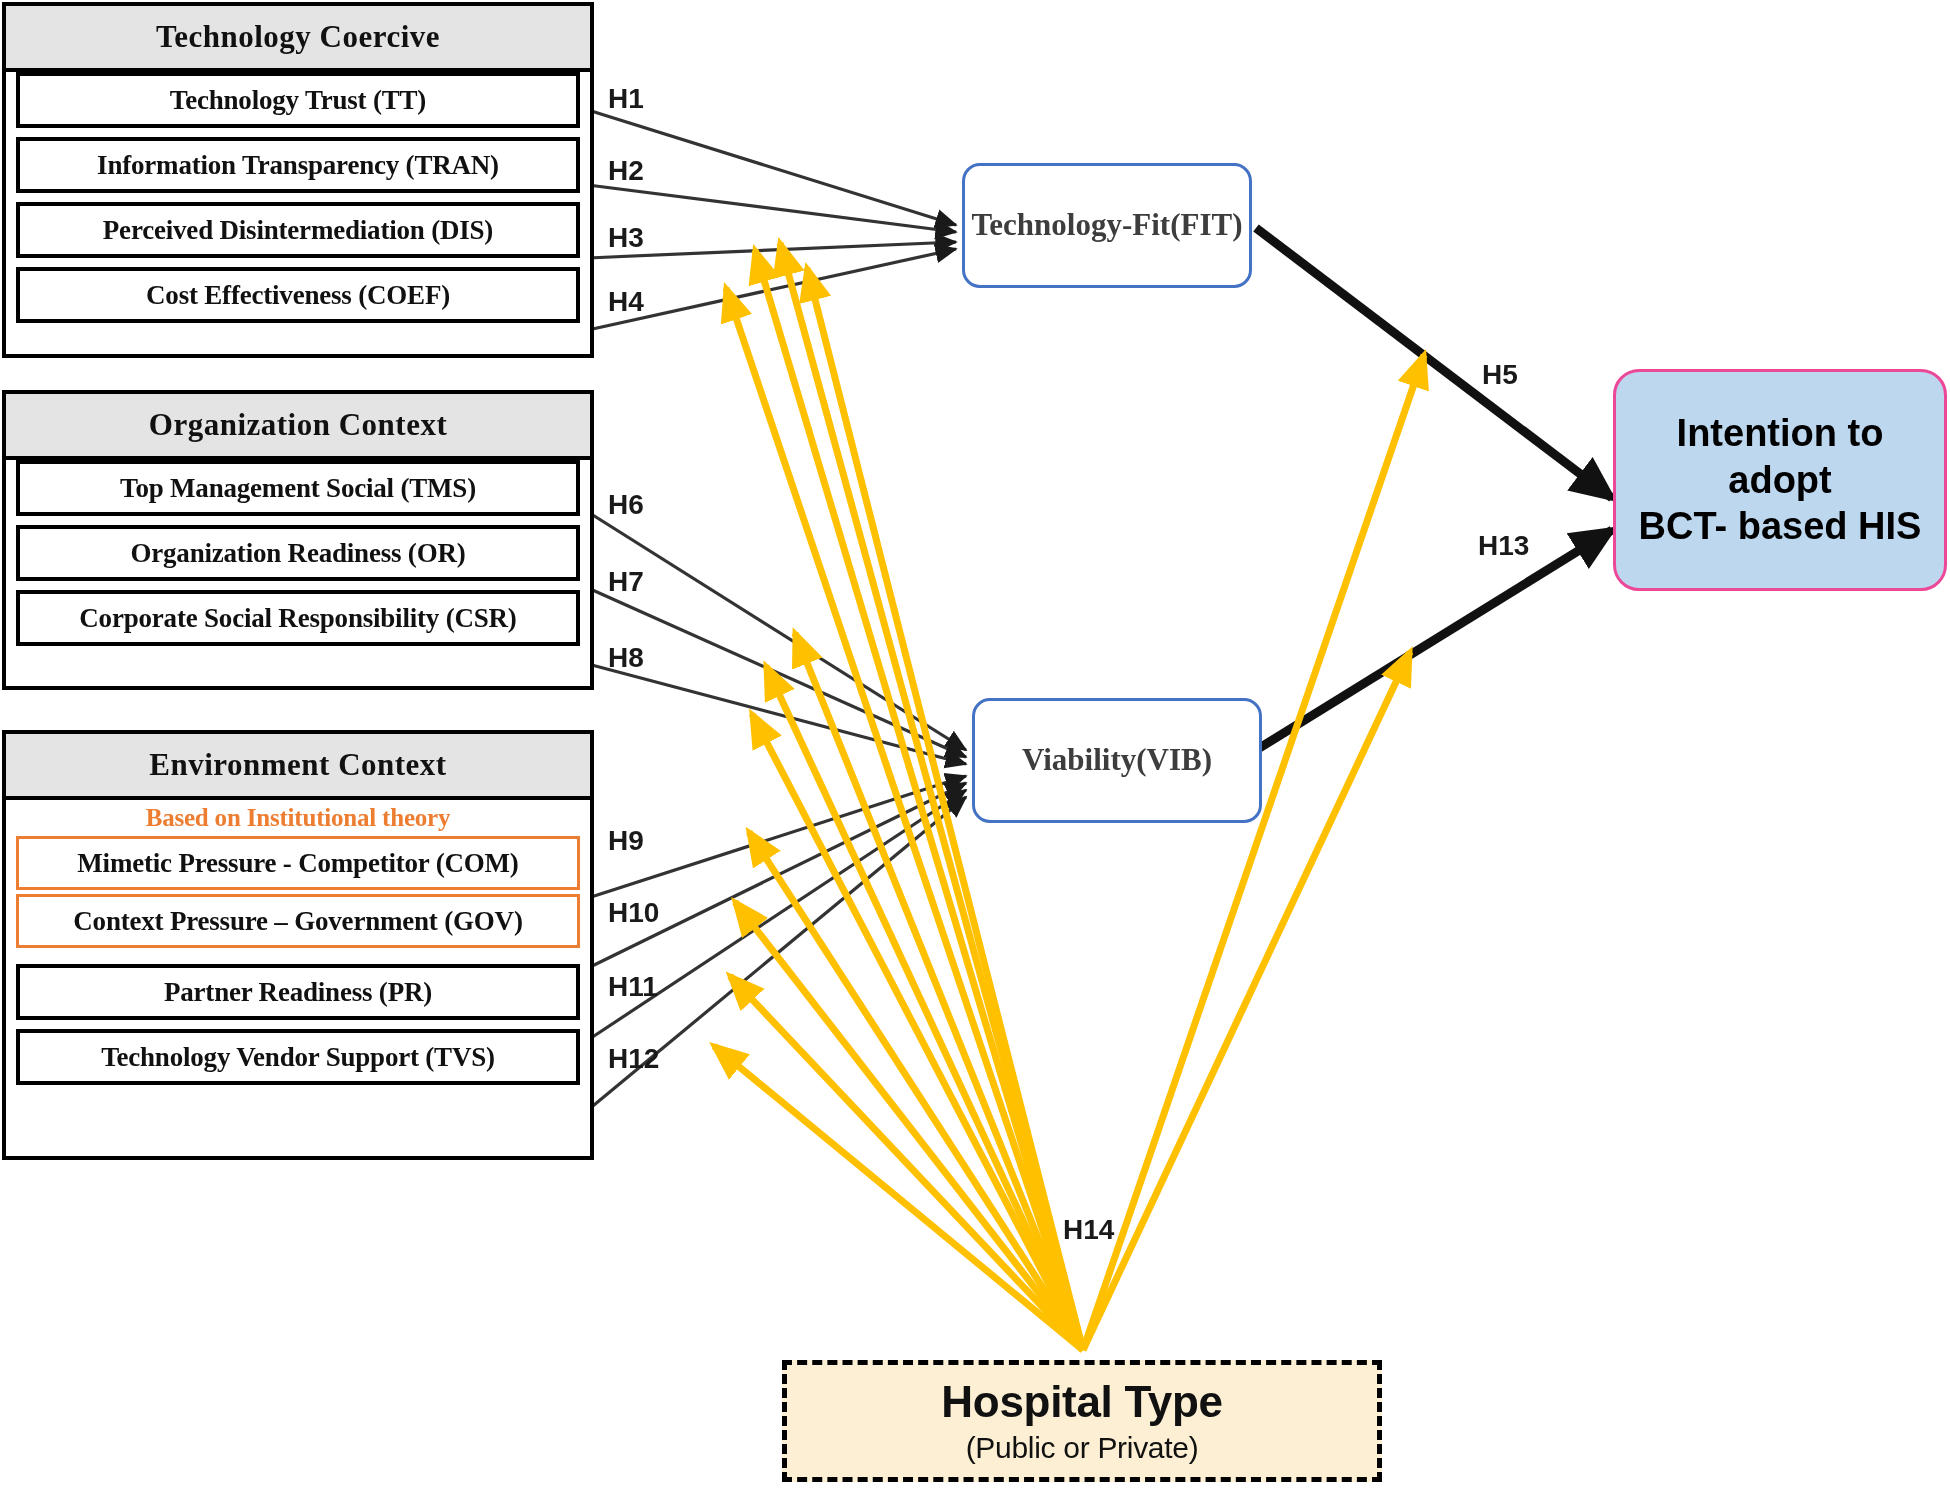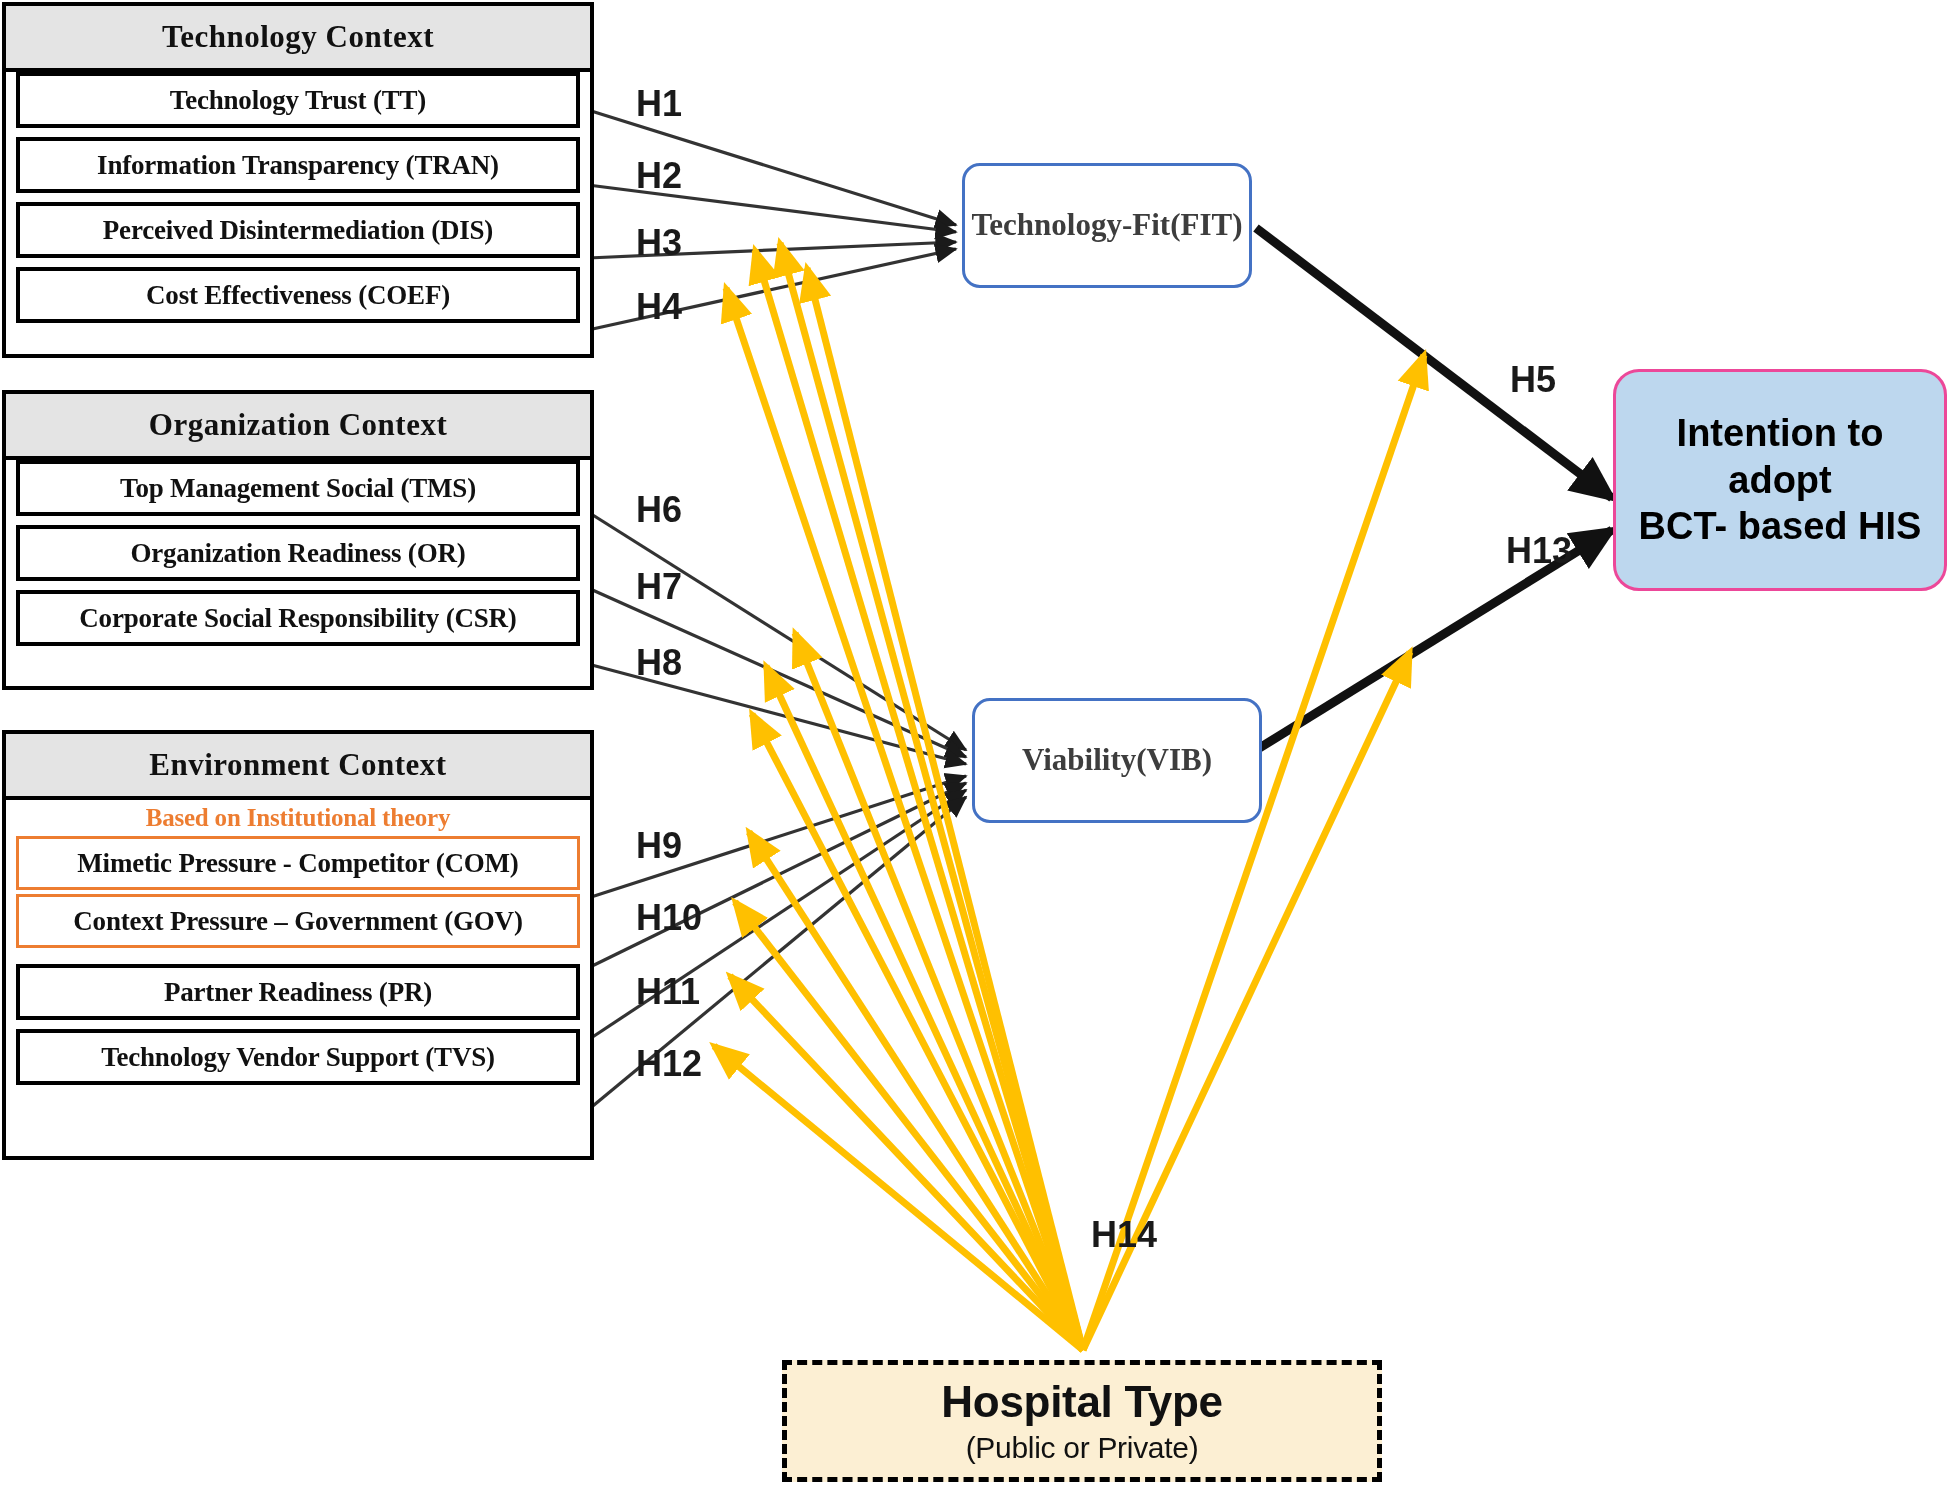--- a/index.html
+++ b/index.html
@@ -47,21 +47,21 @@
   .node-mod{position:absolute;box-sizing:border-box;
             border:5px dashed #000;background:#fcefd3;
             display:flex;flex-direction:column;align-items:center;
             justify-content:center;text-align:center;
             font-family:"Liberation Sans",sans-serif;color:#111;}
   .node-mod .m1{font-weight:bold;font-size:44px;letter-spacing:-.3px;}
   .node-mod .m2{font-weight:normal;font-size:30px;margin-top:4px;letter-spacing:-.3px;}
 
   
   .hyp{position:absolute;font-family:"Liberation Sans",sans-serif;
-       font-weight:bold;font-size:36px;color:#1a1a1a;white-space:nowrap;margin-left:28px;}
+       font-weight:bold;font-size:28px;color:#1a1a1a;white-space:nowrap;}
 </style>
 </head>
 <body>
 
 <svg id="canvas" viewBox="0 0 1950 1489">
   <defs>
     <marker id="arrThin" viewBox="0 0 10 10" refX="9.2" refY="5" markerWidth="7" markerHeight="7" orient="auto-start-reverse">
       <path d="M0,0.6 L10,5 L0,9.4 z" fill="#1a1a1a"></path>
     </marker>
     <marker id="arrThick" viewBox="0 0 10 10" refX="8.6" refY="5" markerWidth="5.2" markerHeight="5.2" orient="auto-start-reverse">
@@ -107,21 +107,21 @@
     <path d="M1083,1350 L749,832"></path>
     <path d="M1083,1350 L735,902"></path>
     <path d="M1083,1350 L730,976"></path>
     <path d="M1083,1350 L714,1046"></path>
     <path d="M1083,1350 L1424,355"></path>
     <path d="M1083,1350 L1410,652"></path>
   </g>
 </svg>
 
 <div class="ctx-group" style="left:2px;top:2px;width:592px;height:356px;">
-  <div class="ctx-header" style="height:62px;line-height:62px;font-size:31px;">Technology Context</div>
+  <div class="ctx-header" style="height:62px;line-height:62px;font-size:31px;">Technology Coercive</div>
   <div class="ctx-body">
     <div class="construct">Technology Trust (TT)</div>
     <div class="construct">Information Transparency (TRAN)</div>
     <div class="construct">Perceived Disintermediation (DIS)</div>
     <div class="construct">Cost Effectiveness (COEF)</div>
   </div>
 </div>
 
 <div class="ctx-group" style="left:2px;top:390px;width:592px;height:300px;">
   <div class="ctx-header" style="height:62px;line-height:62px;font-size:31px;">Organization Context</div>

